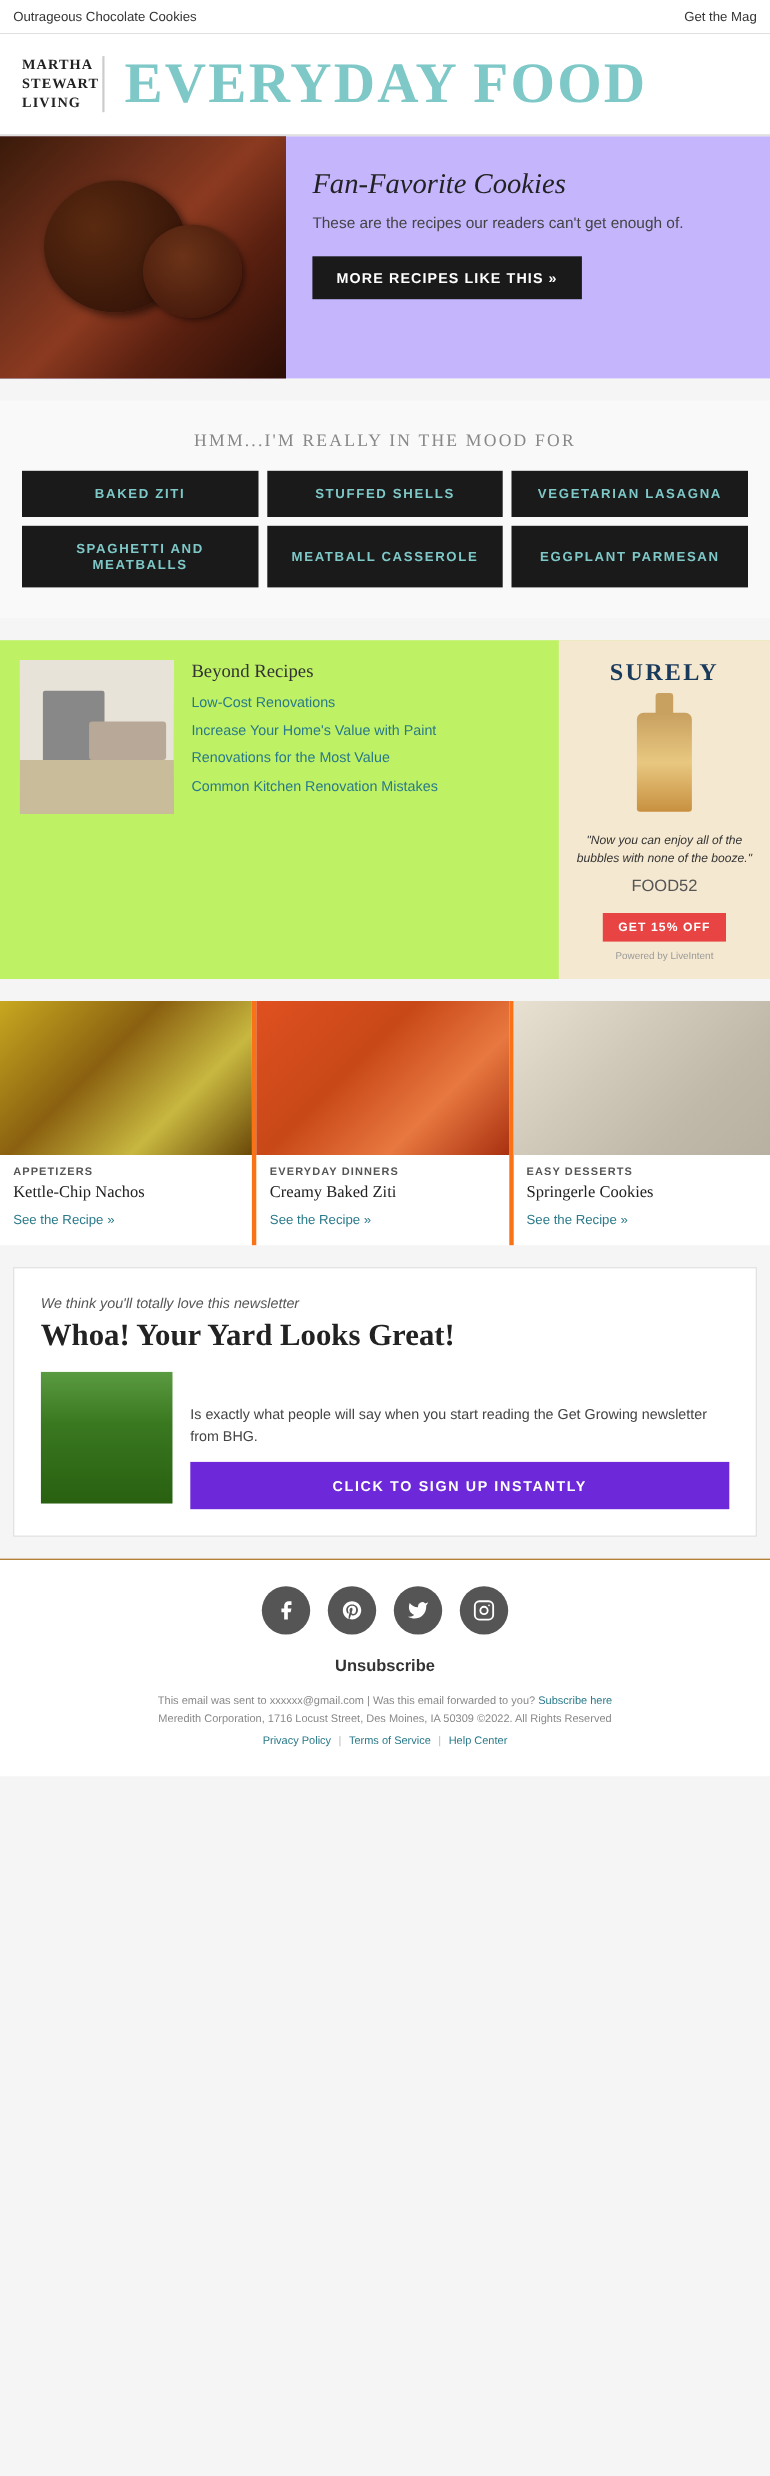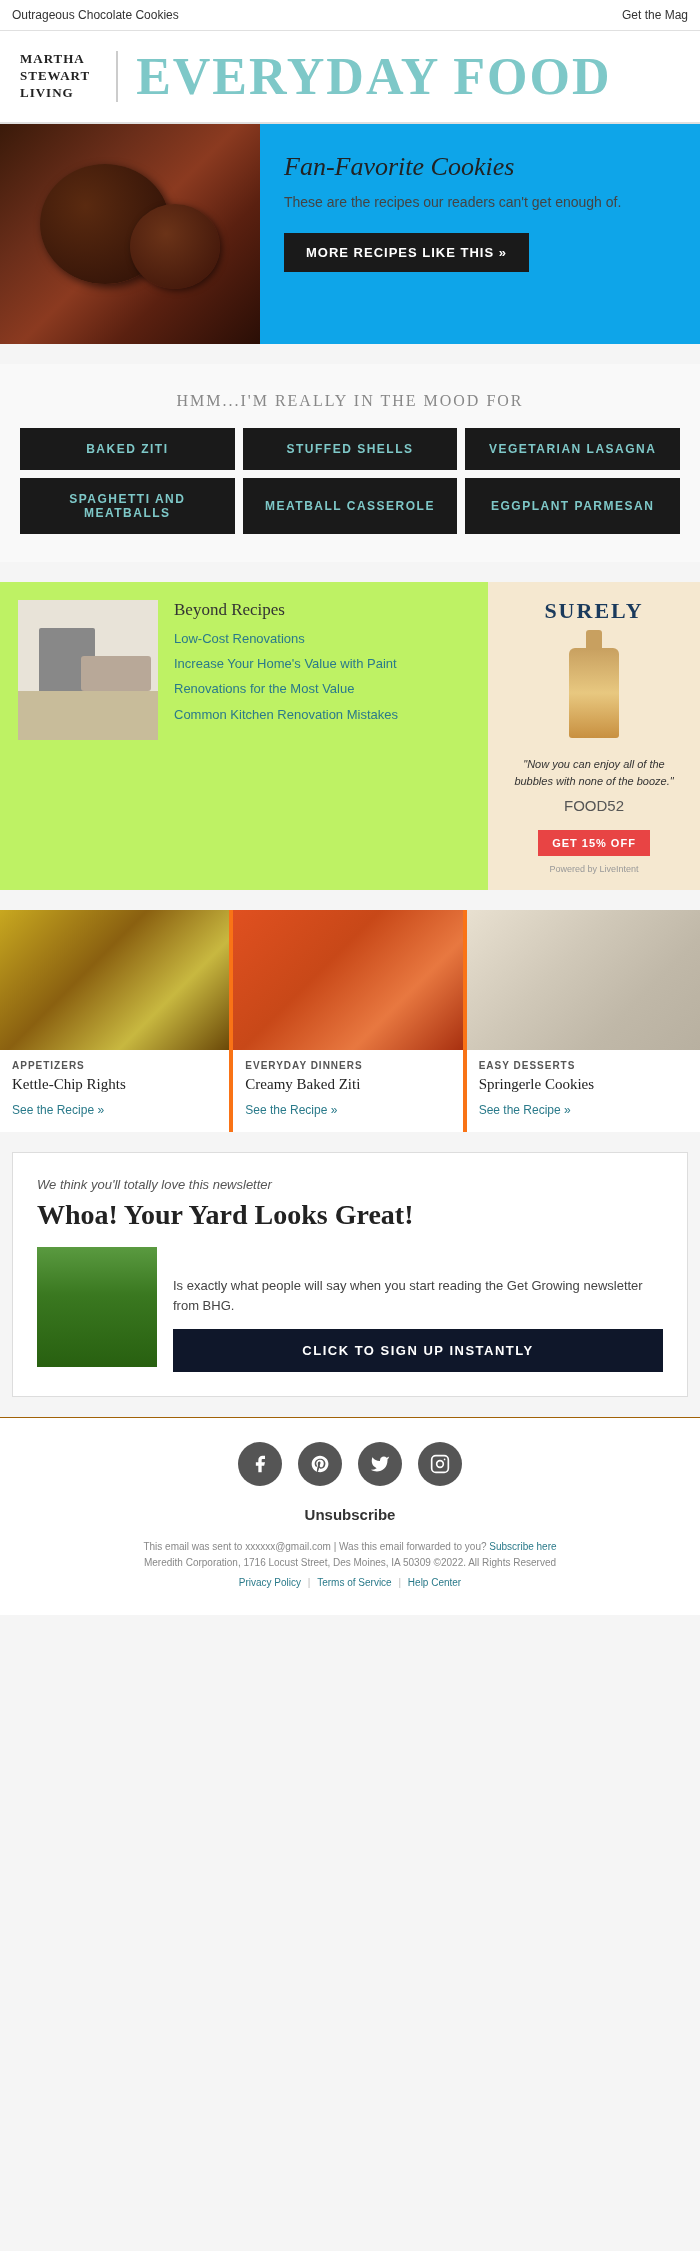--- a/index.html
+++ b/index.html
@@ -27,35 +27,35 @@
       border-bottom: 2px solid #e0e0e0;
     }
     .header-brand {
       font-family: Georgia, serif;
       font-size: 13px;
       font-weight: bold;
       letter-spacing: 1px;
       text-transform: uppercase;
       color: #222;
       line-height: 1.3;
-      padding-right: 26px;
+      padding-right: 3px;
       border-right: 2px solid #ccc;
       margin-right: 18px;
     }
     .header-title {
       font-size: 52px;
       font-weight: bold;
       color: #7ec8c8;
       letter-spacing: 2px;
       font-family: Georgia, serif;
     }
 
     
     .hero {
-      background: #0ea5e9;
+      background: #c4b5fd;
       display: flex;
       align-items: stretch;
     }
     .hero-image {
       width: 260px;
       min-height: 220px;
       background: #5a2a1a;
       flex-shrink: 0;
       overflow: hidden;
     }
@@ -216,21 +216,21 @@
       display: block;
       color: #2a7a8a;
       font-size: 13px;
       text-decoration: none;
       margin-bottom: 7px;
       line-height: 1.4;
     }
 
     
     .ad-block {
-      width: 212px;
+      width: 192px;
       background: #f5e8d0;
       padding: 16px;
       display: flex;
       flex-direction: column;
       align-items: center;
       position: relative;
       flex-shrink: 0;
     }
     .ad-brand {
       font-size: 22px;
@@ -389,21 +389,21 @@
     }
     .newsletter-desc {
       font-size: 13px;
       color: #444;
       line-height: 1.5;
       margin-bottom: 14px;
       margin-top: 29px;
     }
     .newsletter-btn {
       display: block;
-      background: #0f172a;
+      background: #6d28d9;
       color: #fff;
       text-align: center;
       padding: 14px;
       font-size: 13px;
       font-weight: bold;
       letter-spacing: 1.5px;
       text-transform: uppercase;
       cursor: pointer;
       border: none;
       width: 100%;
@@ -538,21 +538,21 @@
     <div class="ad-powered">Powered by LiveIntent</div>
   </div>
 </div>
 
 <div class="recipes-section">
   <div class="recipes-grid">
     <div class="recipe-card">
       <div class="recipe-nachos"></div>
       <div class="recipe-card-body">
         <div class="recipe-category">APPETIZERS</div>
-        <div class="recipe-name">Kettle-Chip Rights</div>
+        <div class="recipe-name">Kettle-Chip Nachos</div>
         <a class="recipe-link">See the Recipe »</a>
       </div>
     </div>
     <div class="recipe-card">
       <div class="recipe-ziti"></div>
       <div class="recipe-card-body">
         <div class="recipe-category">EVERYDAY DINNERS</div>
         <div class="recipe-name">Creamy Baked Ziti</div>
         <a class="recipe-link">See the Recipe »</a>
       </div>

